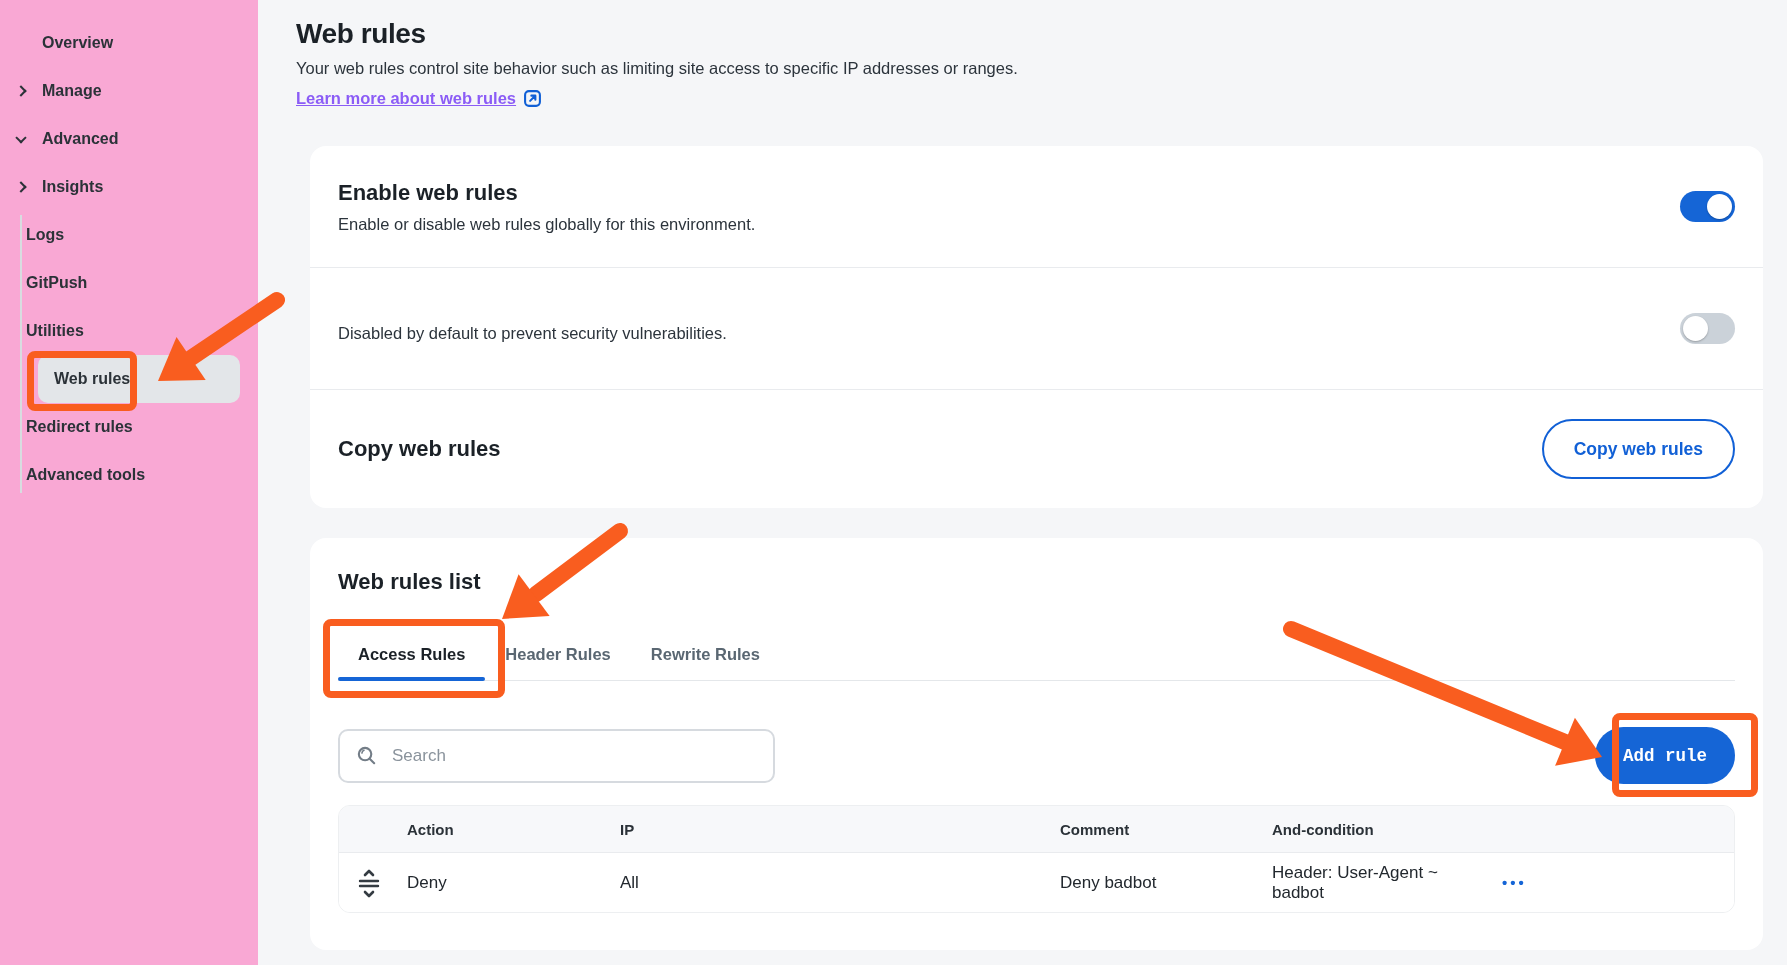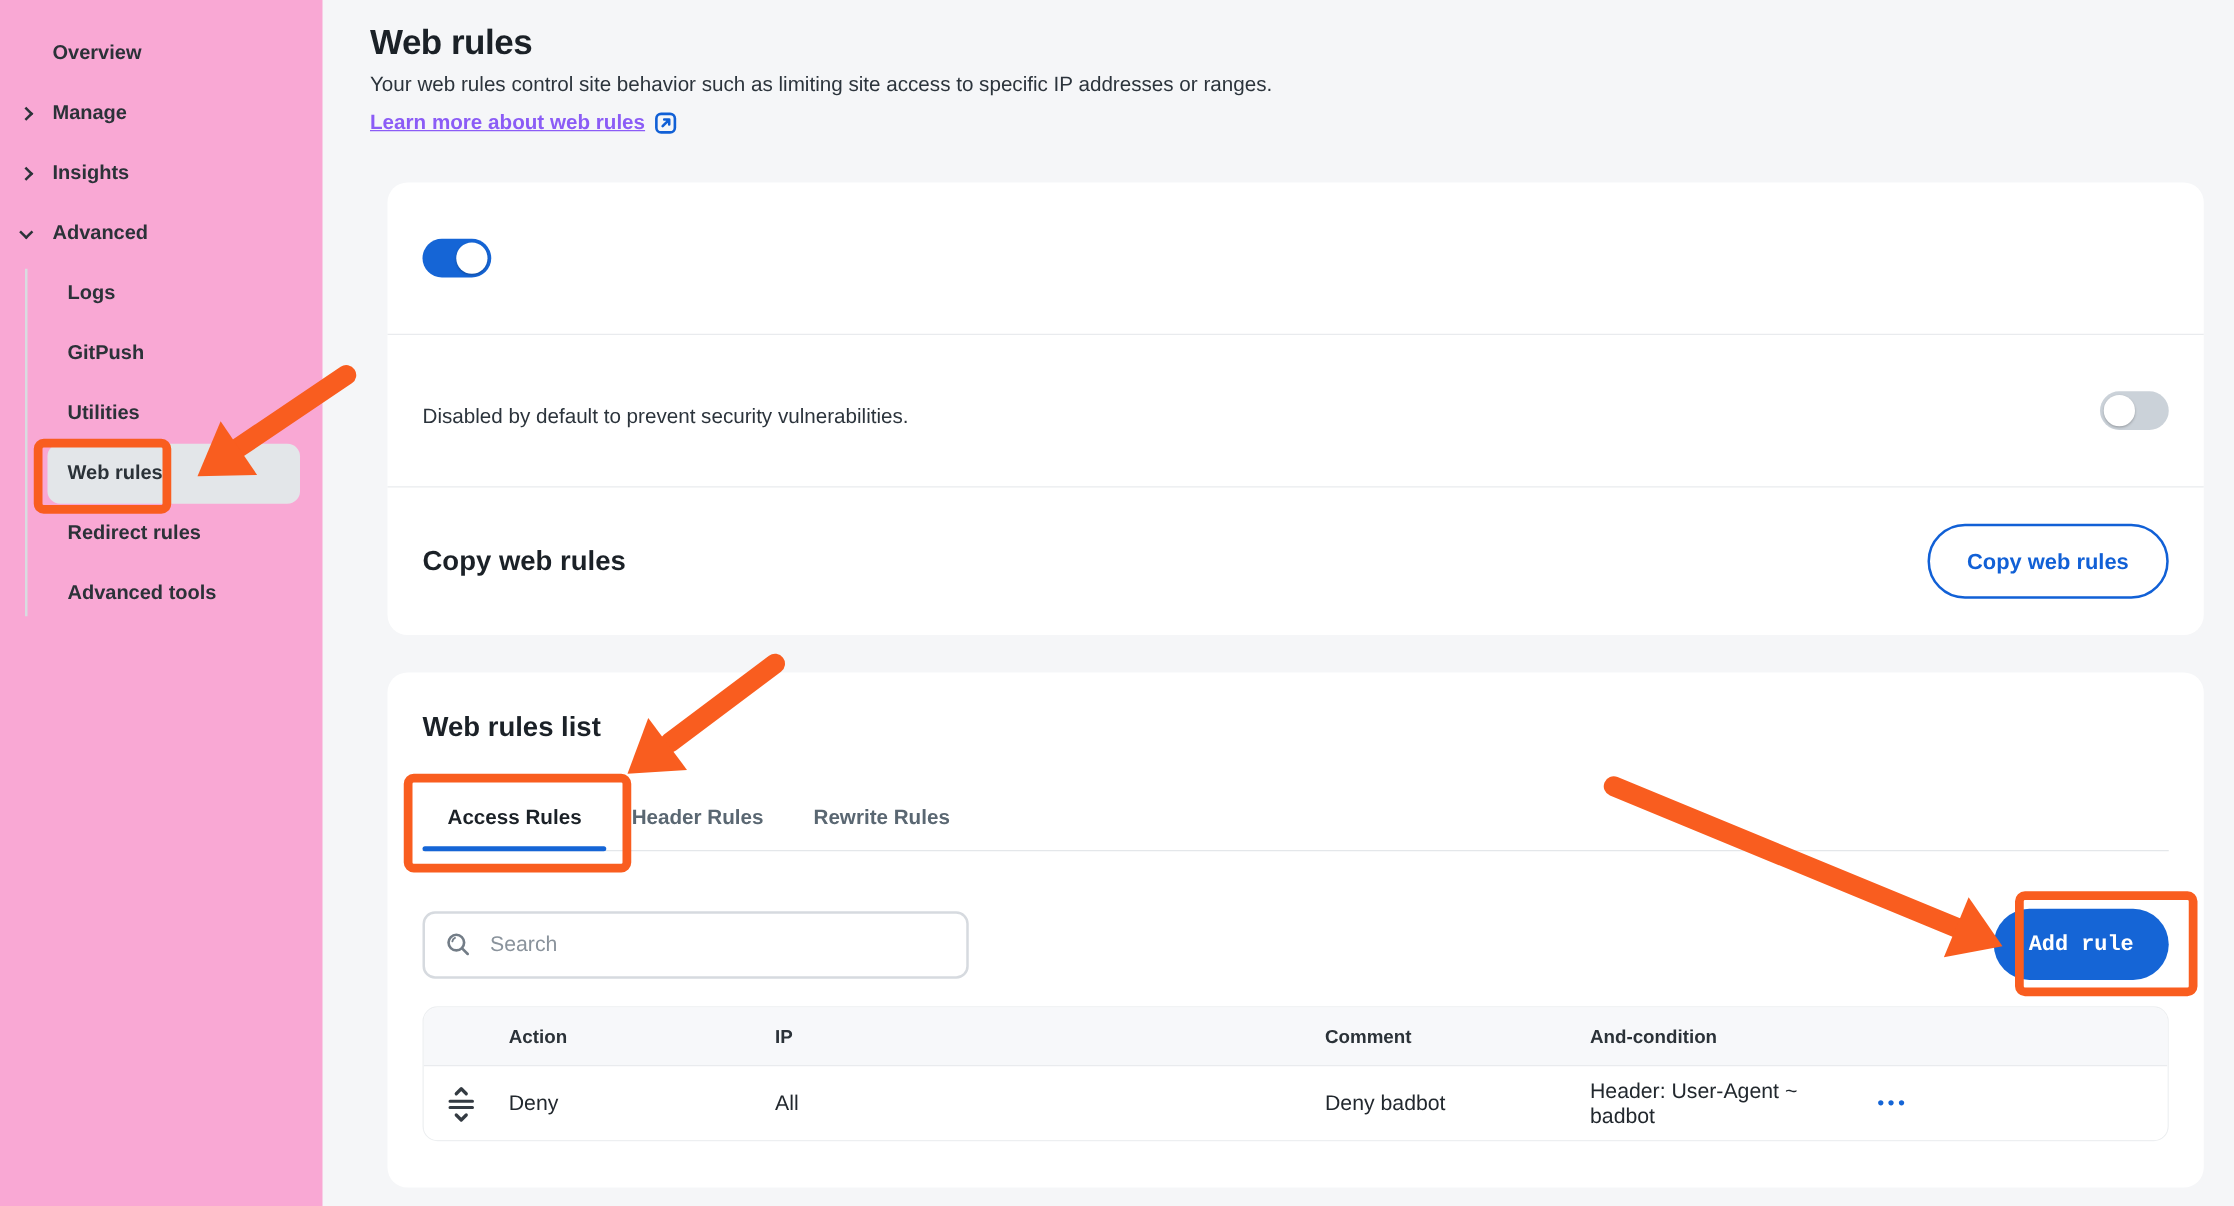--- a/index.html
+++ b/index.html
@@ -14,21 +14,21 @@
   .side-item { position:relative; height:48px; display:flex; align-items:center;
                font-size:16px; font-weight:700; color:#2b3238; padding-left:42px; cursor:pointer; }
   .chev { position:absolute; left:17px; top:50%; width:8px; height:8px;
           border-right:2.6px solid #2b3238; border-bottom:2.6px solid #2b3238; }
   .chev.right { transform:translateY(-50%) rotate(-45deg); }
   .chev.down  { transform:translateY(-65%) rotate(45deg); }
   .sub-list { position:relative; }
   .sub-list::before { content:""; position:absolute; left:20px; top:4px; bottom:6px;
                       width:2px; background:#d8dce0; }
   .sub-item { position:relative; height:48px; display:flex; align-items:center;
-              font-size:16px; font-weight:700; color:#2b3238; padding-left:54px; cursor:pointer; }
+              font-size:16px; font-weight:700; color:#2b3238; padding-left:26px; cursor:pointer; }
   .sub-item.selected { background:#e3e6e9; border-radius:10px; margin-left:38px;
                        width:202px; padding-left:16px; }
   
   .page-header { position:absolute; left:296px; top:18px; z-index:1; }
   .page-title { font-size:28px; font-weight:700; color:#1b2127; letter-spacing:-0.4px; }
   .page-desc { margin-top:9px; font-size:16.5px; color:#2c343c; }
   .learn-link { display:inline-flex; align-items:center; gap:7px; margin-top:11px;
                 font-size:16.5px; font-weight:700; color:#8b5cf6;
                 text-decoration:underline; cursor:pointer; }
   .learn-link svg { flex:0 0 auto; }
@@ -92,26 +92,26 @@
 
 <aside class="sidebar">
   <div class="side-item">
     <span>Overview</span>
   </div>
   <div class="side-item">
     <span class="chev right"></span>
     <span>Manage</span>
   </div>
   <div class="side-item">
+    <span class="chev down"></span>
+    <span>Advanced</span>
+  </div>
+  <div class="side-item">
     <span class="chev right"></span>
     <span>Insights</span>
-  </div>
-  <div class="side-item">
-    <span class="chev down"></span>
-    <span>Advanced</span>
   </div>
   <div class="sub-list">
     <div class="sub-item">Logs</div>
     <div class="sub-item">GitPush</div>
     <div class="sub-item">Utilities</div>
     <div class="sub-item selected">Web rules</div>
     <div class="sub-item">Redirect rules</div>
     <div class="sub-item">Advanced tools</div>
   </div>
 </aside>
@@ -123,20 +123,24 @@
     <span>Learn more about web rules</span>
     <svg width="19" height="19" viewBox="0 0 20 20">
       <rect x="2.2" y="2.2" width="15.6" height="15.6" rx="4" fill="none" stroke="#1160d6" stroke-width="2.2"></rect>
       <path d="M7.5 12.5 L12.8 7.2 M8.8 7 H13 V11.2" fill="none" stroke="#1160d6" stroke-width="2.2" stroke-linecap="round" stroke-linejoin="round"></path>
     </svg>
   </a>
 </header>
 
 <section class="card card-settings">
   <div class="setting-row">
+    <div>
+      <div class="setting-title">Enable web rules</div>
+      <div class="setting-desc">Enable or disable web rules globally for this environment.</div>
+    </div>
     <div class="toggle on">
       <span class="knob"></span>
     </div>
   </div>
   <div class="setting-row">
     <div>
       <div class="setting-desc">Disabled by default to prevent security vulnerabilities.</div>
     </div>
     <div class="toggle off">
       <span class="knob"></span>

